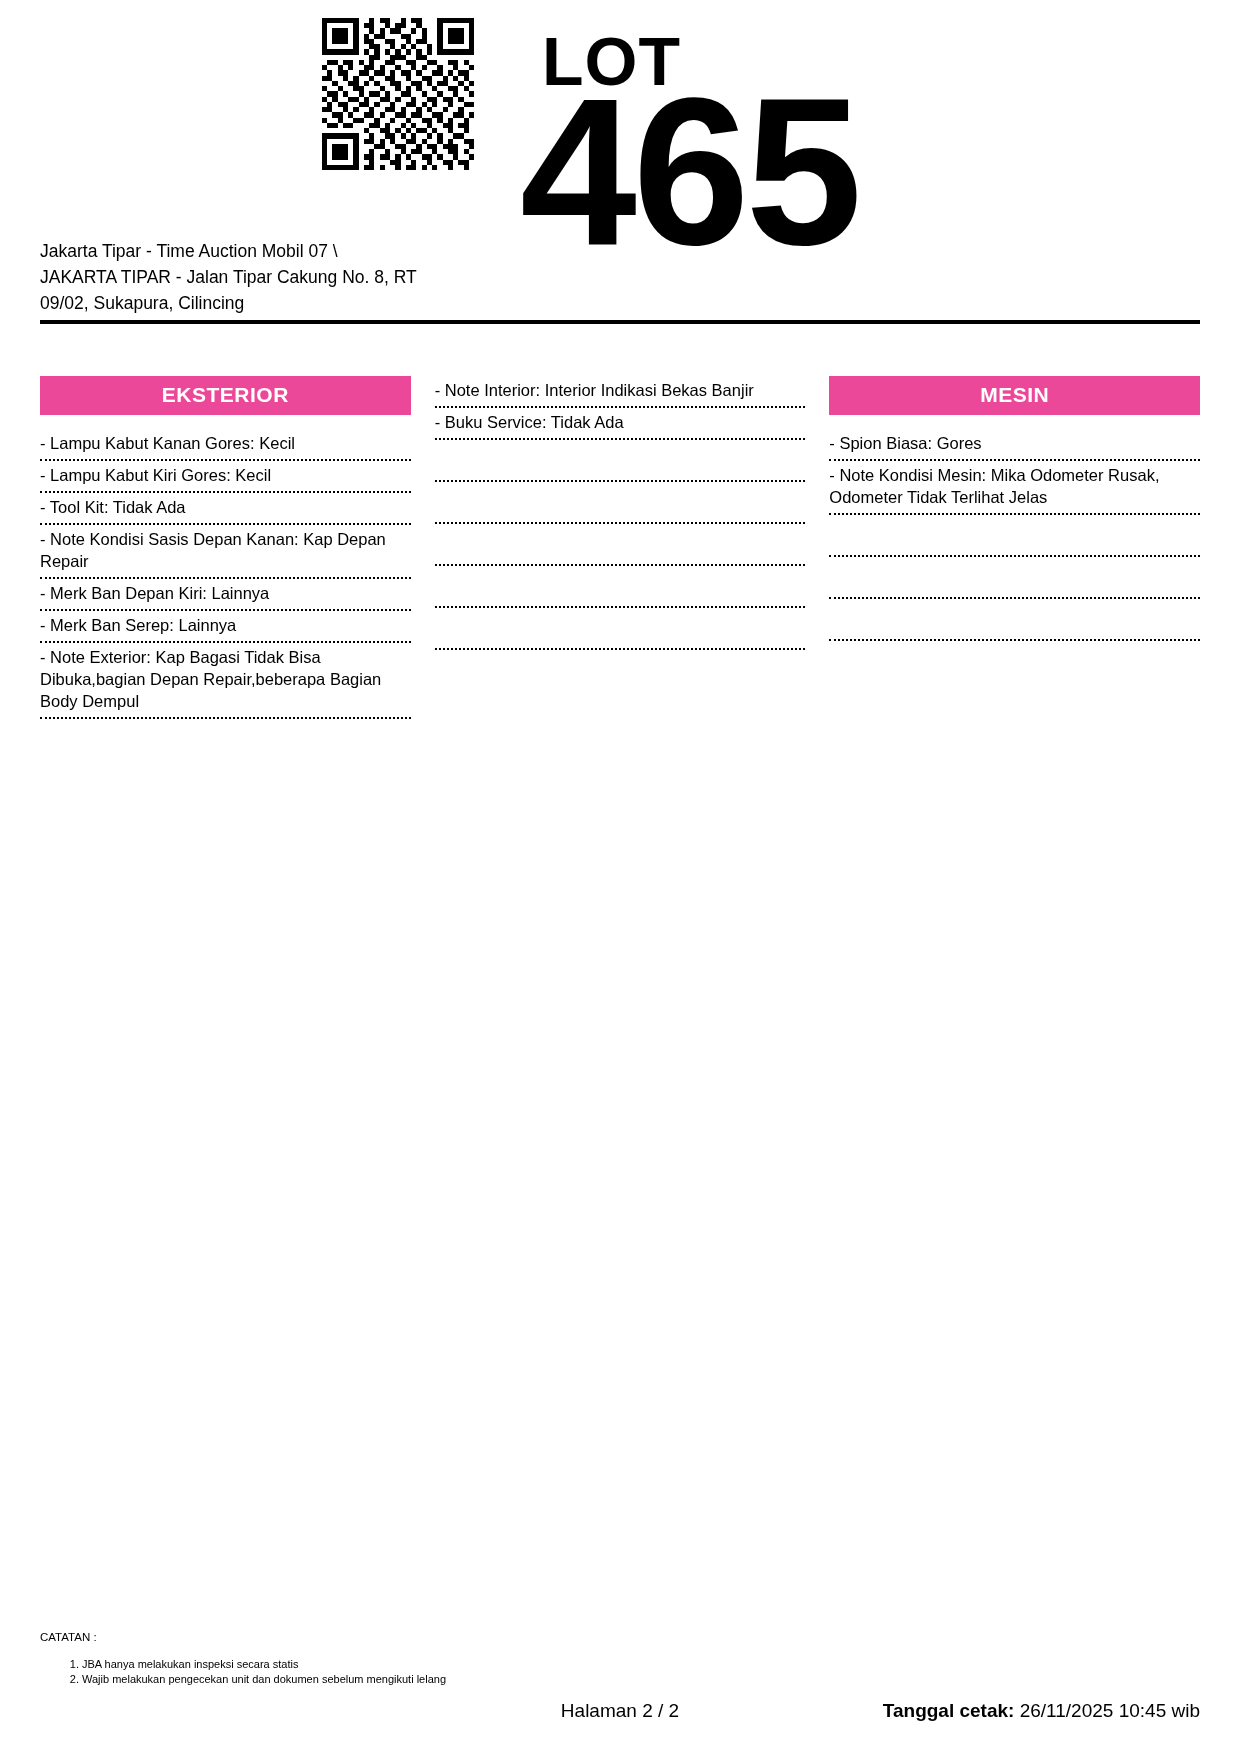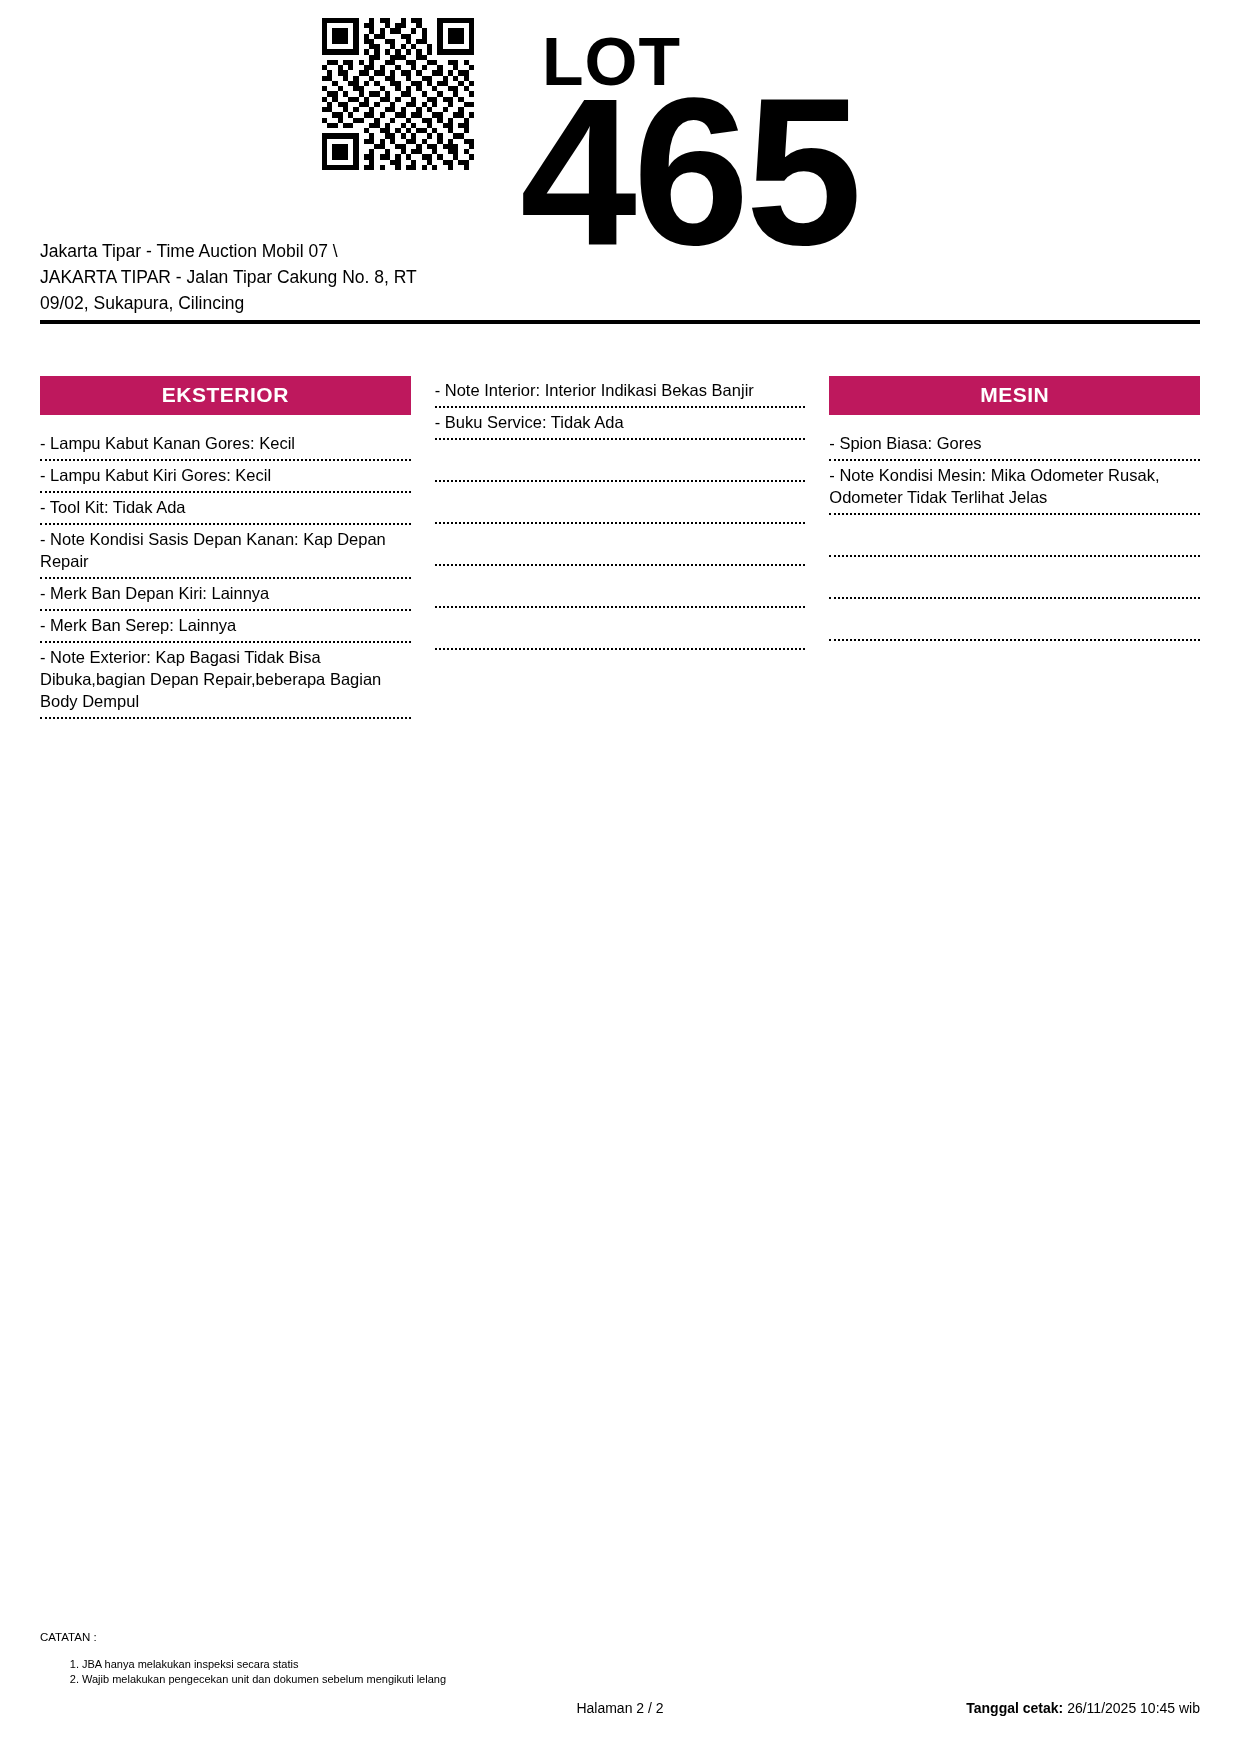--- a/index.html
+++ b/index.html
@@ -87,21 +87,21 @@
     right: 40px;
     top: 376px;
     display: flex;
     gap: 24px;
   }
   .col {
     flex: 1 1 0;
     min-width: 0;
   }
   .col-title {
-    background: #be185d;
+    background: #ec4899;
     color: #fff;
     text-align: center;
     font-size: 21px;
     font-weight: bold;
     letter-spacing: 0.5px;
     padding: 7px 0 8px 0;
     margin-bottom: 14px;
   }
   .row {
     font-size: 16.5px;
@@ -131,21 +131,21 @@
   }
   .notes li { font-size: 11px; }
 
   .footer-line {
     position: absolute;
     left: 40px;
     right: 40px;
     top: 1700px;
     display: flex;
     align-items: baseline;
-    font-size: 14px;
+    font-size: 19px;
   }
   .footer-page {
     position: absolute;
     left: 0;
     right: 0;
     text-align: center;
   }
   .footer-date {
     margin-left: auto;
     text-align: right;

